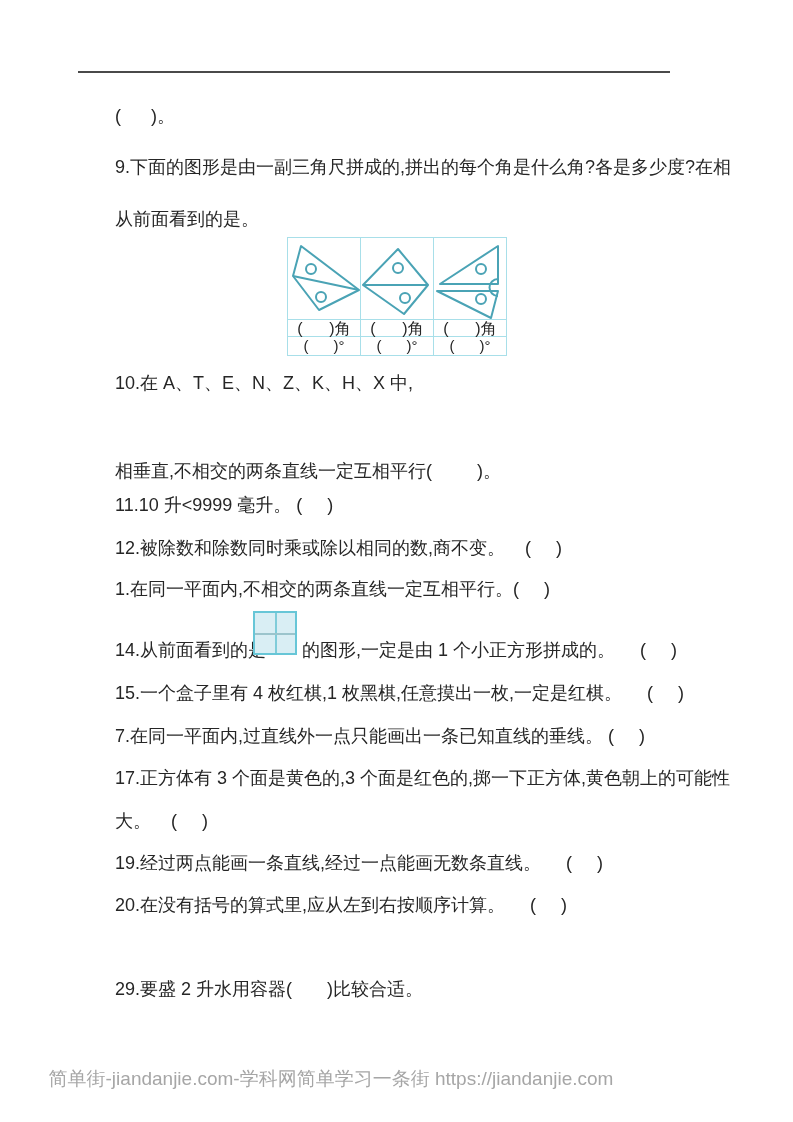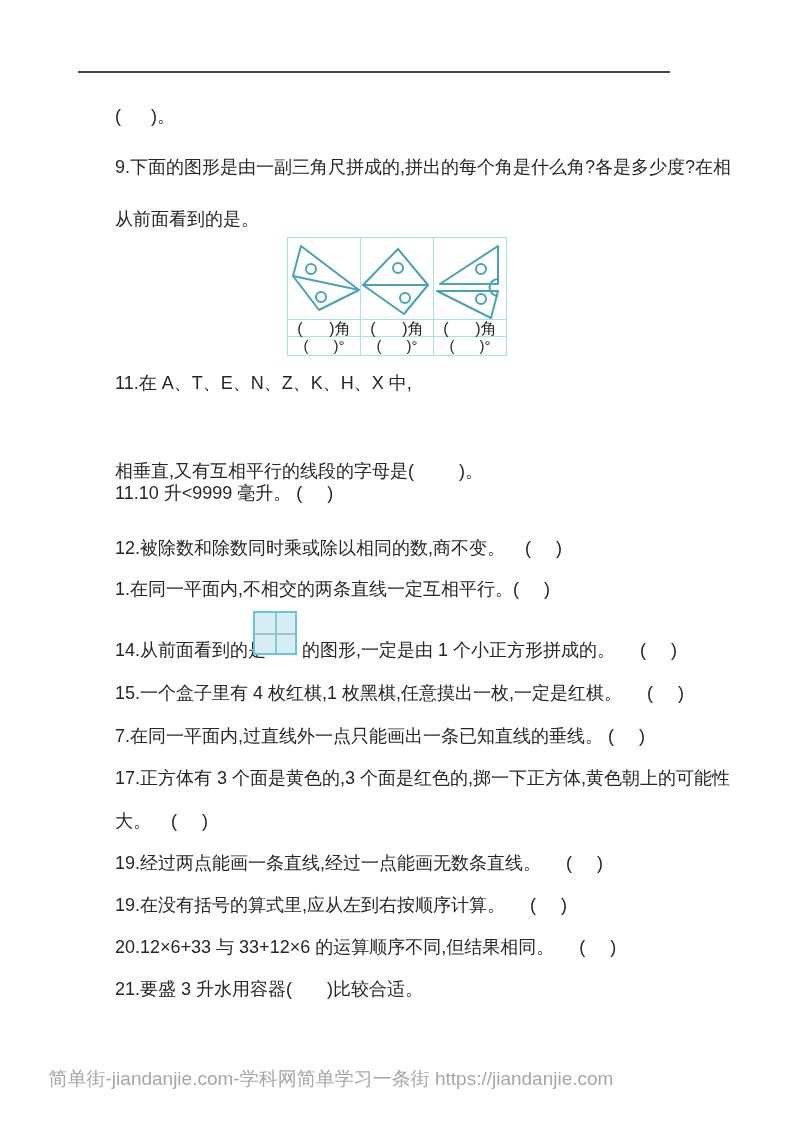--- a/index.html
+++ b/index.html
@@ -110,38 +110,37 @@
 
     <div class="ft-cell ft-text">(      )角</div>
     <div class="ft-cell ft-text">(      )角</div>
     <div class="ft-cell ft-text last-col">(      )角</div>
 
     <div class="ft-cell ft-text deg last-row">(      )°</div>
     <div class="ft-cell ft-text deg last-row">(      )°</div>
     <div class="ft-cell ft-text deg last-row last-col">(      )°</div>
   </div>
 
-  <div class="line" style="top:370px">11.在 A、T、E、N、Z、K、H、X 中,</div>
-  <div class="line" style="top:458px">相垂直,又有互相平行的线段的字母是(         )。</div>
+  <div class="line" style="top:370px">10.在 A、T、E、N、Z、K、H、X 中,</div>
+  <div class="line" style="top:458px">相垂直,不相交的两条直线一定互相平行(         )。</div>
 
-  <div class="line" style="top:480px">11.10 升&lt;9999 毫升。 (     )</div>
+  <div class="line" style="top:492px">11.10 升&lt;9999 毫升。 (     )</div>
   <div class="line" style="top:535px">12.被除数和除数同时乘或除以相同的数,商不变。    (     )</div>
   <div class="line" style="top:576px">1.在同一平面内,不相交的两条直线一定互相平行。(     )</div>
 
   <div class="line" style="top:637px">14.从前面看到的是</div>
   <div class="square-fig">
     <div class="v"></div>
     <div class="h"></div>
   </div>
   <div class="line" style="top:637px;left:302px">的图形,一定是由 1 个小正方形拼成的。     (     )</div>
 
   <div class="line" style="top:680px">15.一个盒子里有 4 枚红棋,1 枚黑棋,任意摸出一枚,一定是红棋。     (     )</div>
   <div class="line" style="top:723px">7.在同一平面内,过直线外一点只能画出一条已知直线的垂线。 (     )</div>
   <div class="line" style="top:765px">17.正方体有 3 个面是黄色的,3 个面是红色的,掷一下正方体,黄色朝上的可能性</div>
   <div class="line" style="top:808px">大。    (     )</div>
   <div class="line" style="top:850px">19.经过两点能画一条直线,经过一点能画无数条直线。     (     )</div>
-  <div class="line" style="top:892px">19.在没有括号的算式里,应从左到右按顺序计算。     (     )</div>
-  <div class="line" style="top:934px">20.12×6+33 与 33+12×6 的运算顺序不同,但结果相同。     (     )</div>
-  <div class="line" style="top:976px">21.要盛 3 升水用容器(       )比较合适。</div>
+  <div class="line" style="top:892px">20.在没有括号的算式里,应从左到右按顺序计算。     (     )</div>
+  <div class="line" style="top:976px">29.要盛 2 升水用容器(       )比较合适。</div>
 
   <div class="footer">简单街-jiandanjie.com-学科网简单学习一条街 https://jiandanjie.com</div>
 
 </div>
 
 </body></html>

